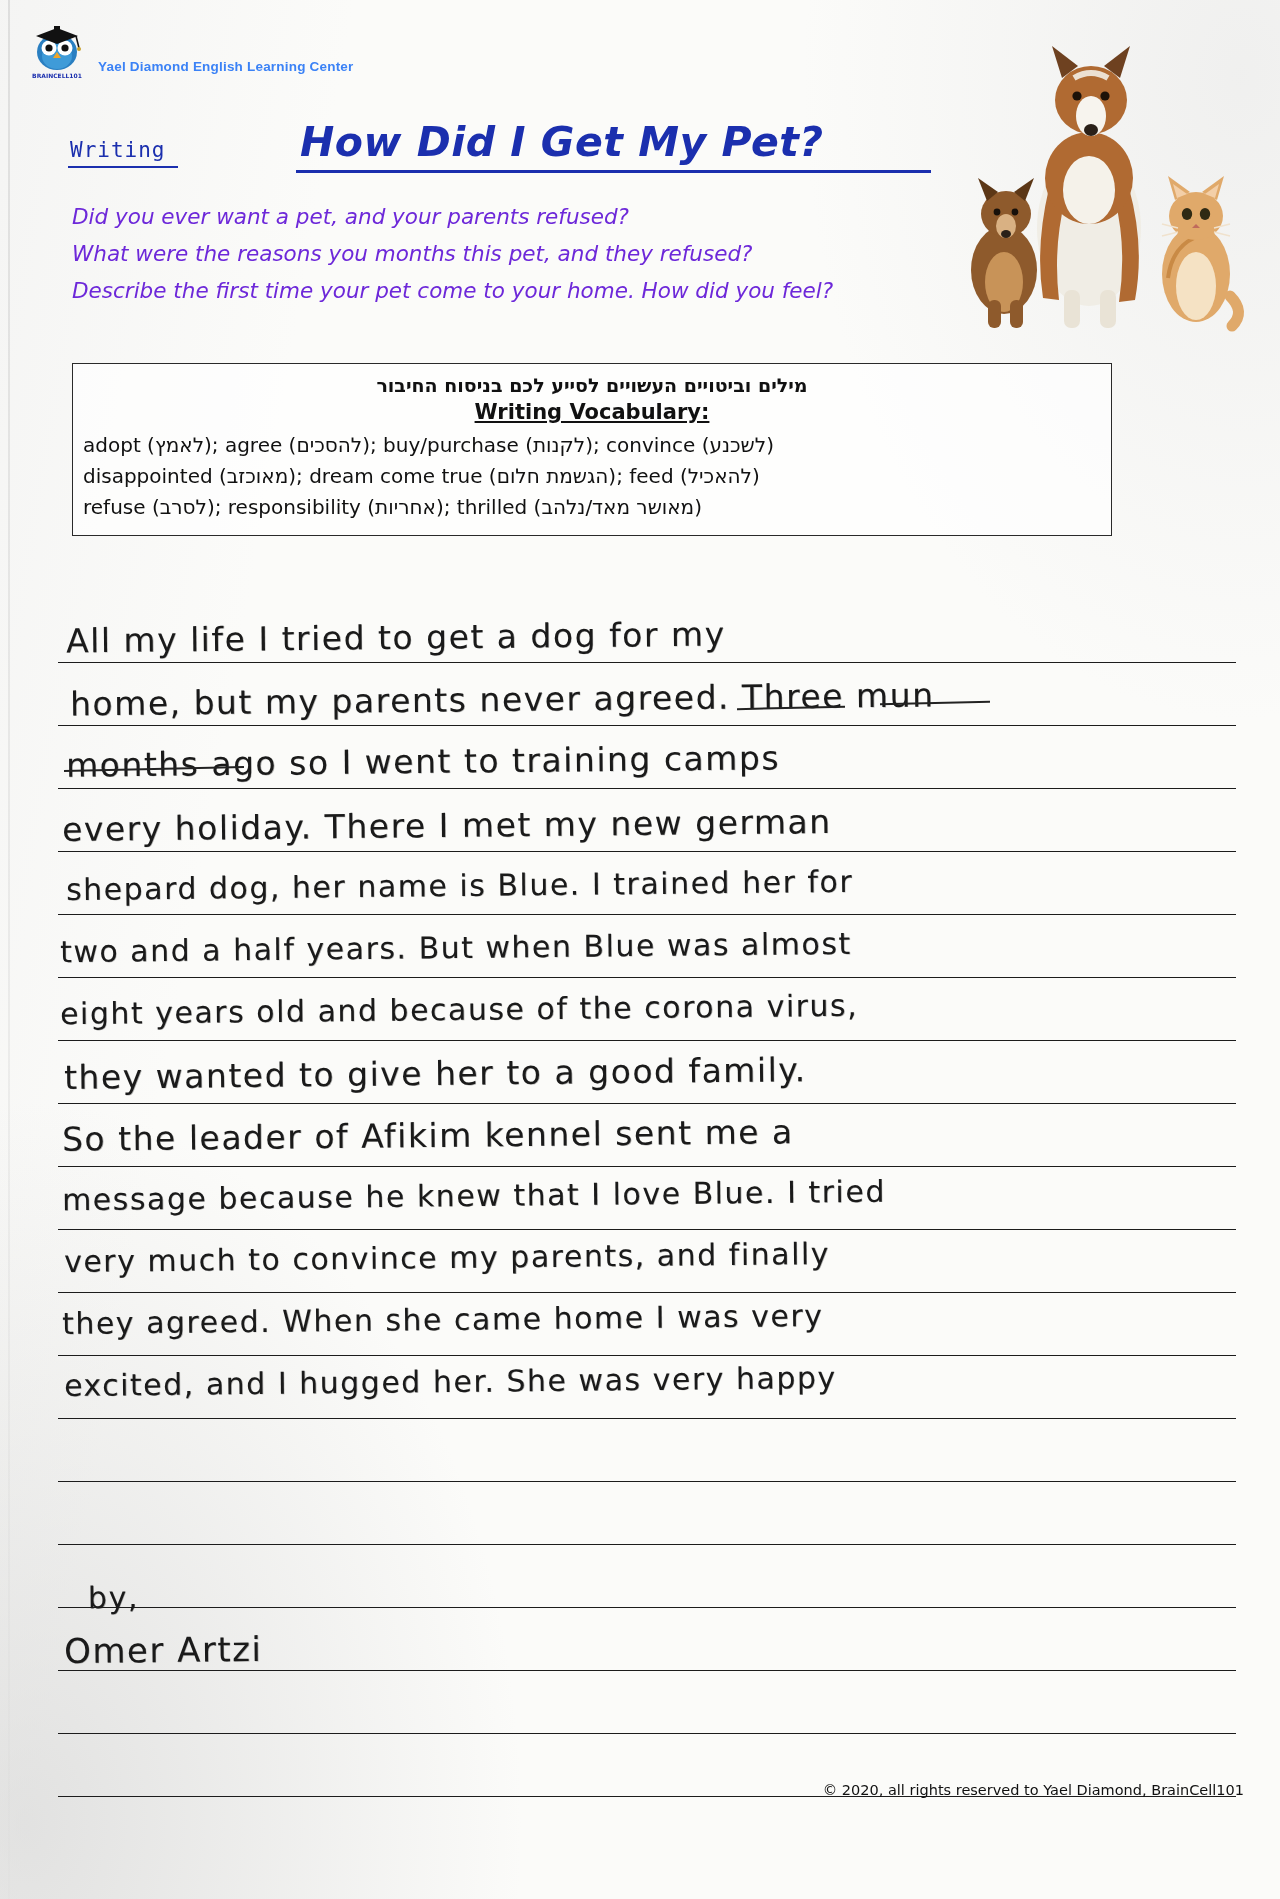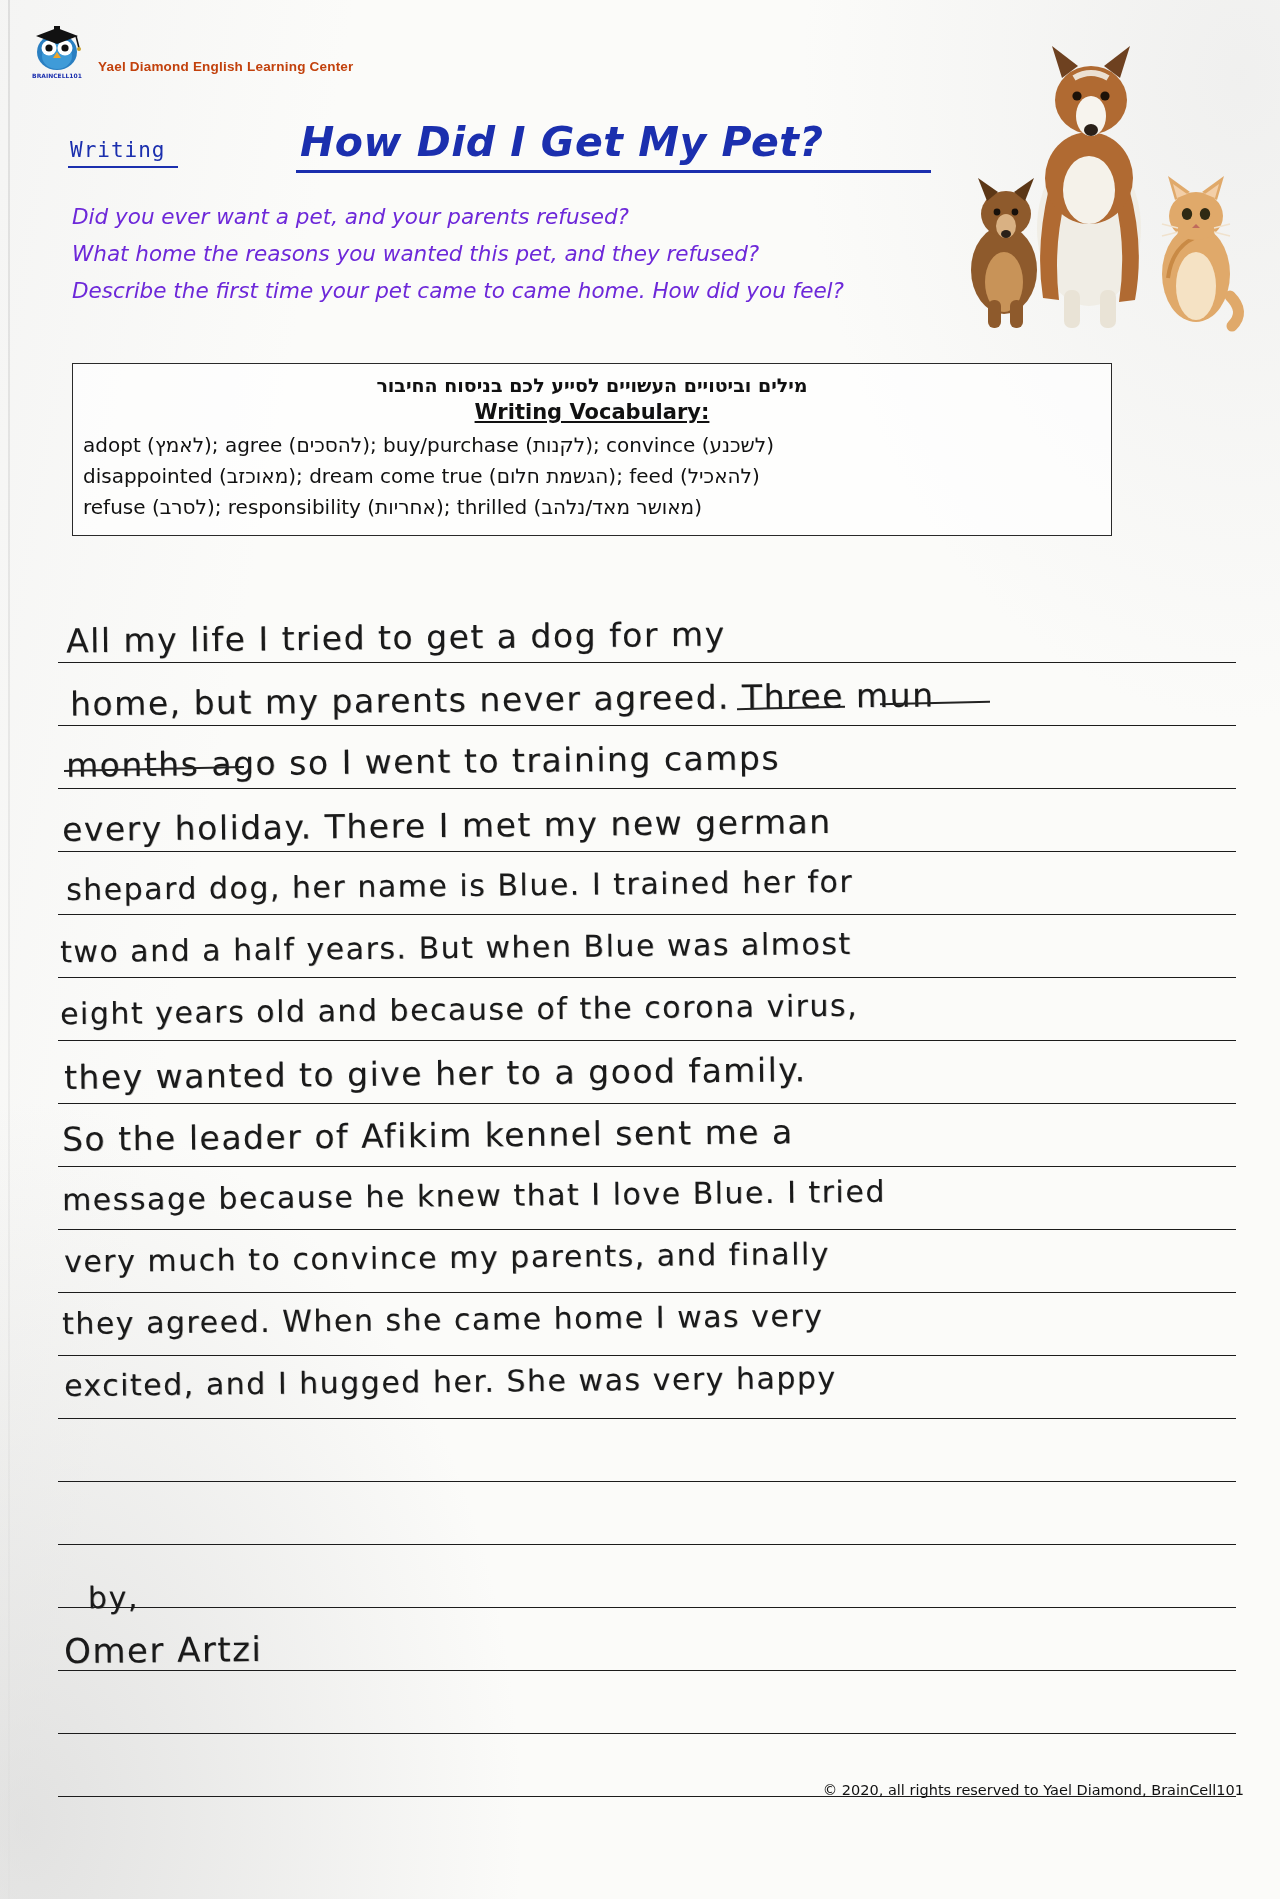--- a/index.html
+++ b/index.html
@@ -47,21 +47,21 @@
     align-items: center;
     gap: 10px;
   }
   .owl-logo {
     width: 62px;
     height: 62px;
     position: relative;
   }
   .brand-name {
     font-size: 13.5px;
-    color: #c2410c;
+    color: #3b82f6;
     font-weight: 600;
     letter-spacing: 0.2px;
     white-space: nowrap;
     padding-top: 26px;
   }
 
   .writing-label {
     position: absolute;
     left: 70px;
     top: 138px;
@@ -288,22 +288,22 @@
     </svg>
   </div>
 
   <div class="writing-label">Writing</div>
   <div class="writing-underline"></div>
   <div class="worksheet-title">How Did I Get My Pet?</div>
   <div class="title-underline"></div>
 
   <div class="prompts">
     <div class="prompt-line">Did you ever want a pet, and your parents refused?</div>
-    <div class="prompt-line">What home the reasons you wanted this pet, and they refused?</div>
-    <div class="prompt-line">Describe the first time your pet came to came home.  How did you feel?</div>
+    <div class="prompt-line">What were the reasons you months this pet, and they refused?</div>
+    <div class="prompt-line">Describe the first time your pet come to your home.  How did you feel?</div>
   </div>
 
   <div class="vocab-box">
     <div class="vocab-hebrew">מילים וביטויים העשויים לסייע לכם בניסוח החיבור</div>
     <div class="vocab-heading">Writing Vocabulary:</div>
     <div class="vocab-row">adopt (לאמץ); agree (להסכים); buy/purchase (לקנות); convince (לשכנע)</div>
     <div class="vocab-row">disappointed (מאוכזב); dream come true (הגשמת חלום); feed (להאכיל)</div>
     <div class="vocab-row">refuse (לסרב); responsibility (אחריות); thrilled (מאושר מאד/נלהב)</div>
   </div>
 

